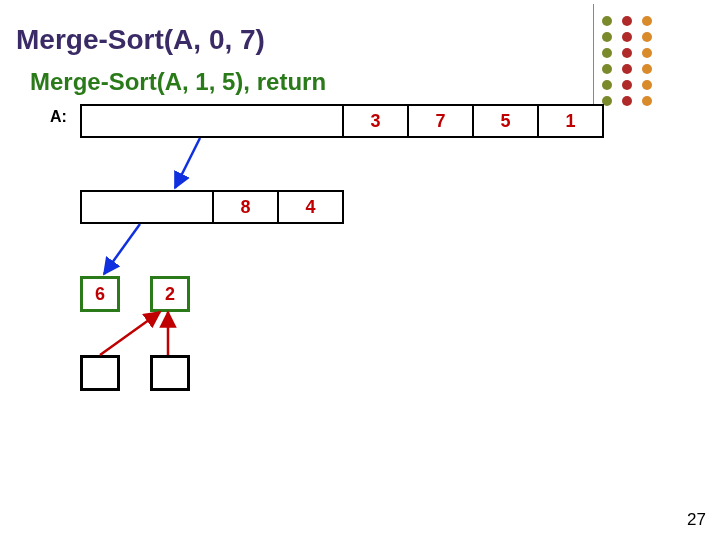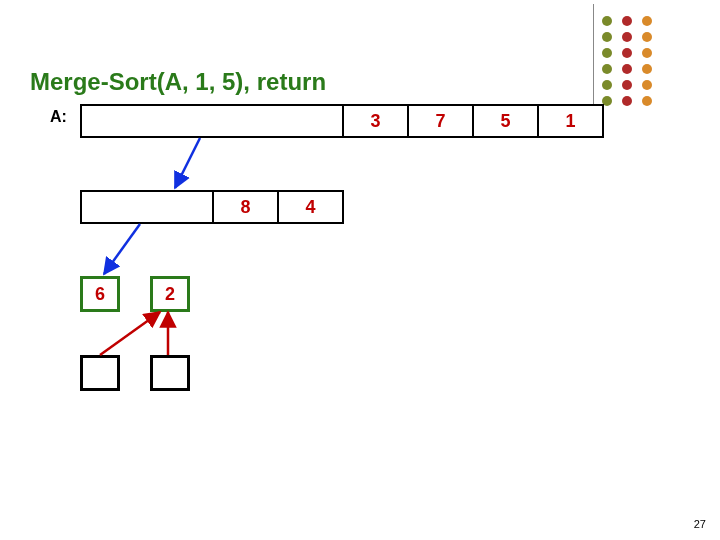--- a/index.html
+++ b/index.html
@@ -85,21 +85,21 @@
     justify-content: center;
     font-size: 18px;
     font-weight: bold;
     color: #c00000;
   }
   
   .pagenum {
     position: absolute;
     right: 14px;
     bottom: 10px;
-    font-size: 11px;
+    font-size: 17px;
     color: #000;
   }
   
   .dots {
     position: absolute;
     right: 28px;
     top: 16px;
     width: 90px;
     height: 90px;
   }
@@ -162,20 +162,21 @@
     <div class="col" style="left:40px">
       <span class="dot" style="background:#d98a2a"></span>
       <span class="dot" style="background:#d98a2a"></span>
       <span class="dot" style="background:#d98a2a"></span>
       <span class="dot" style="background:#d98a2a"></span>
       <span class="dot" style="background:#d98a2a"></span>
       <span class="dot" style="background:#d98a2a"></span>
     </div>
   </div>
 
+  <div class="title">Merge-Sort(A, 0, 7)</div>
   <div class="subtitle">Merge-Sort(A, 1, 5), return</div>
   <div class="a-label">A:</div>
 
   <div class="row" style="left:80px; top:104px; width:520px;">
     <div class="cell empty"></div>
     <div class="cell empty"></div>
     <div class="cell empty"></div>
     <div class="cell empty"></div>
     <div class="cell sep">3</div>
     <div class="cell sep">7</div>

